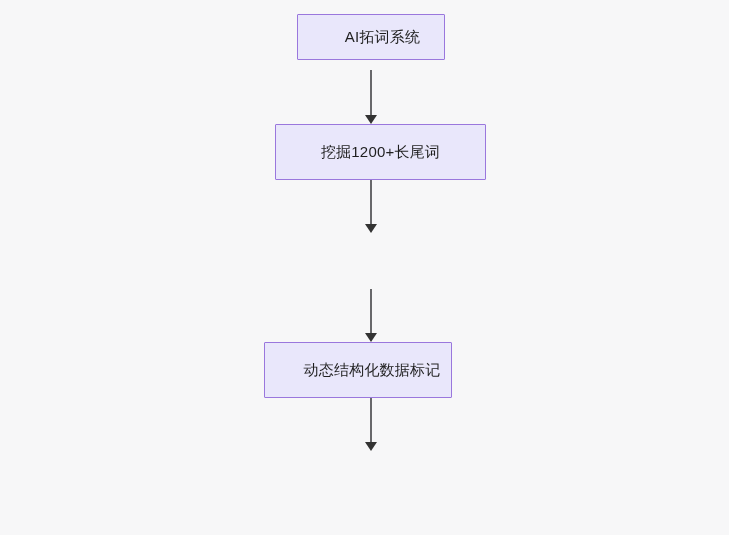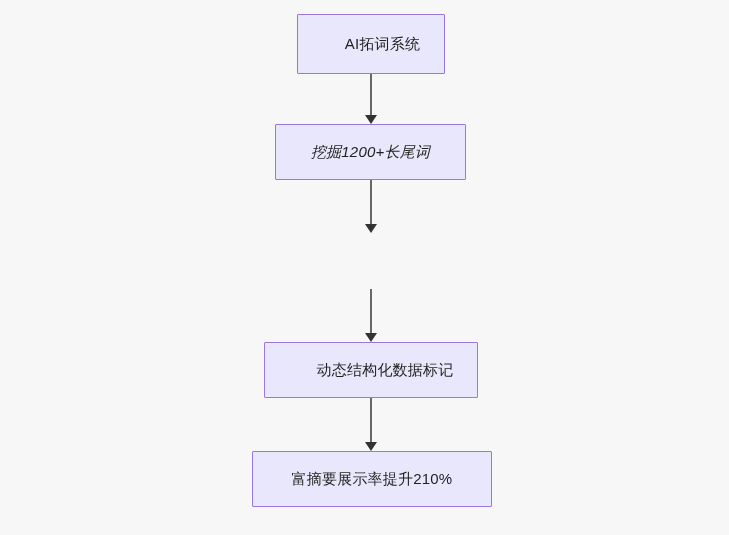--- a/index.html
+++ b/index.html
@@ -82,30 +82,27 @@
   <div class="connector" style="left:365px; top:289px; width:12px; height:53px;">
     <div class="connector-line" style="height:44px;"></div>
     <div class="connector-head"></div>
   </div>
 
   <div class="connector" style="left:365px; top:398px; width:12px; height:53px;">
     <div class="connector-line" style="height:44px;"></div>
     <div class="connector-head"></div>
   </div>
 
-  <div class="node" style="left:297px; top:14px; width:148px; height:60px;padding-left:23px;">
+  <div class="node" style="left:297px; top:14px; width:148px; height:46px;padding-left:23px;">
     <span class="node-label">AI拓词系统</span>
   </div>
 
-  <div class="node" style="left:275px; top:124px; width:191px; height:56px;font-style:italic;">
+  <div class="node" style="left:275px; top:124px; width:211px; height:56px;">
     <span class="node-label">挖掘1200+长尾词</span>
   </div>
 
 
-  <div class="node" style="left:264px; top:342px; width:214px; height:56px;padding-left:28px;">
+  <div class="node" style="left:264px; top:342px; width:188px; height:56px;padding-left:28px;">
     <span class="node-label">动态结构化数据标记</span>
   </div>
 
-  <div class="node" style="left:252px; top:451px; width:240px; height:56px;">
-    <span class="node-label">富摘要展示率提升210%</span>
-  </div>
 
 </div>
 
 </body></html>

